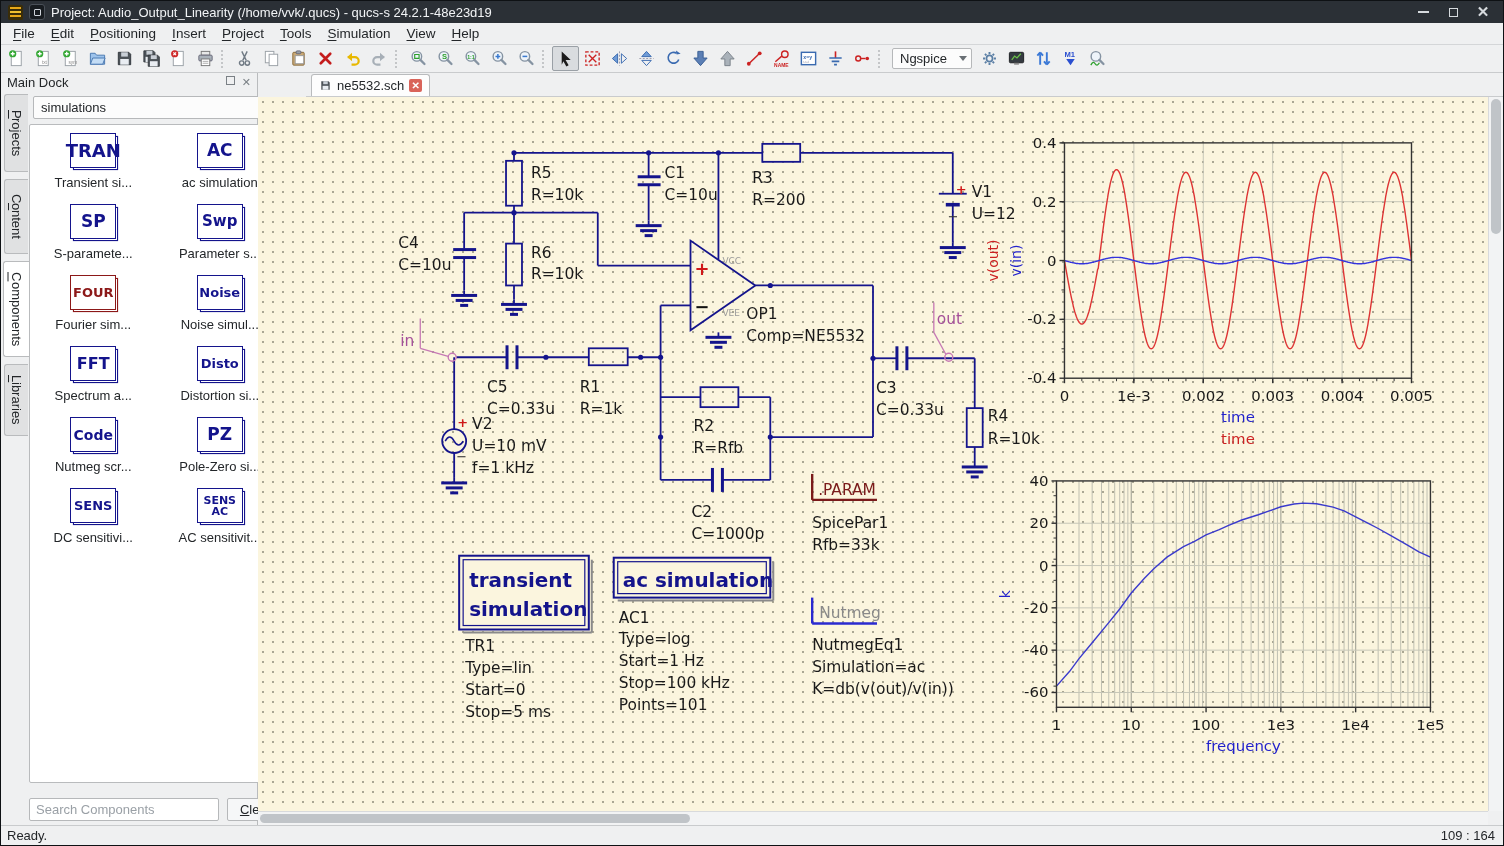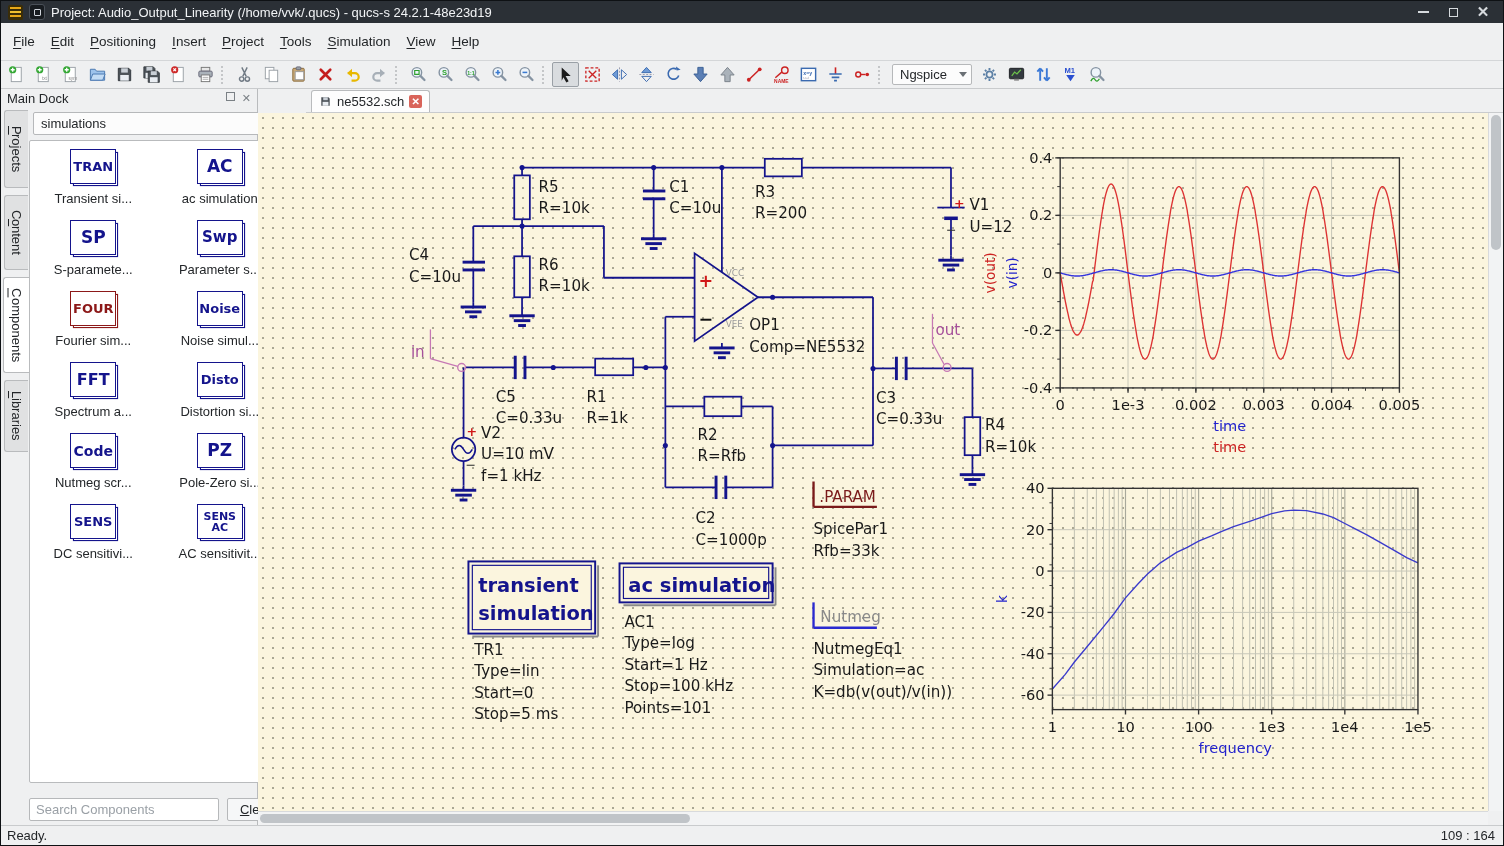--- a/index.html
+++ b/index.html
@@ -15,21 +15,21 @@
   .doc-icon b { width:7px; height:7px; border:1.6px solid #cfd4da; border-radius:1px; }
   .title-text { color:#f2f4f6; font-size:13px; white-space:nowrap; overflow:hidden; }
   .win-btns { margin-left:auto; display:flex; gap:10px; align-items:center; padding-right:6px; }
   .wbtn { width:20px; height:16px; display:flex; align-items:center; justify-content:center; color:#d6dade; font-size:13px; cursor:default; }
   .wbtn.min b { width:11px; height:2px; background:#d6dade; display:block; }
   .wbtn.max b { width:9px; height:9px; border:1.6px solid #d6dade; display:block; position:relative; background:#2b3036;}
   .wbtn.max b:before { content:""; position:absolute; left:2px; top:-4px; width:9px; height:9px; border:1.6px solid #d6dade; z-index:-1;}
   .wbtn.close { font-size:15px; font-weight:bold; }
 
   
-  .menubar { height:38px; background:#eff0f1; border-bottom:1px solid #d4d6d8; display:flex; align-items:center; padding-left:4px; flex:0 0 auto;}
+  .menubar { height:22px; background:#eff0f1; border-bottom:1px solid #d4d6d8; display:flex; align-items:center; padding-left:4px; flex:0 0 auto;}
   .menu-item { font-size:13.5px; color:#232629; padding:2px 8px; border-radius:2px; }
   .menu-item u { text-underline-offset:2px; }
 
   
   .toolbar { height:28px; background:#eff0f1; border-bottom:1px solid #c9cbcd; display:flex; align-items:center; padding-left:2px; flex:0 0 auto; }
   .tbtn { width:27px; height:25px; display:flex; align-items:center; justify-content:center; border:1px solid transparent; border-radius:2px; }
   .tbtn.active { background:#d9dcdf; border-color:#9aa0a6; }
   .tsep { width:6px; height:18px; border-left:2px dotted #c4c6c8; margin:0 4px 0 2px; }
   .combo { height:21px; background:#fcfcfc; border:1px solid #b6b8ba; border-radius:2px; display:flex; align-items:center; font-size:13px; color:#232629; padding:0 4px 0 7px; gap:12px; margin:0 4px; }
   .combo .caret { width:0; height:0; border-left:4px solid transparent; border-right:4px solid transparent; border-top:5px solid #6a7075; }
@@ -382,21 +382,21 @@
             <div class="vtab active" style="height: 96px;"><u>C</u>omponents</div>
             <div class="vtab" style="height: 72px;"><u>L</u>ibraries</div>
           </div>
         <div class="dock-panel">
           <div class="combo dock-combo">
             <span>simulations</span>
             <span class="caret"></span>
           </div>
           <div class="comp-grid" id="compGrid">
               <div class="comp-item">
-                <div class="cbox" style="--c: #14148c; font-size: 13px;">TRAN</div>
+                <div class="cbox" style="--c: #14148c; font-size: 18px;">TRAN</div>
                 <div class="ccap">Transient si...</div>
               </div>
               <div class="comp-item">
                 <div class="cbox" style="--c: #14148c; font-size: 17px;">AC</div>
                 <div class="ccap">ac simulation</div>
               </div>
               <div class="comp-item">
                 <div class="cbox" style="--c: #14148c; font-size: 17px;">SP</div>
                 <div class="ccap">S-paramete...</div>
               </div>

